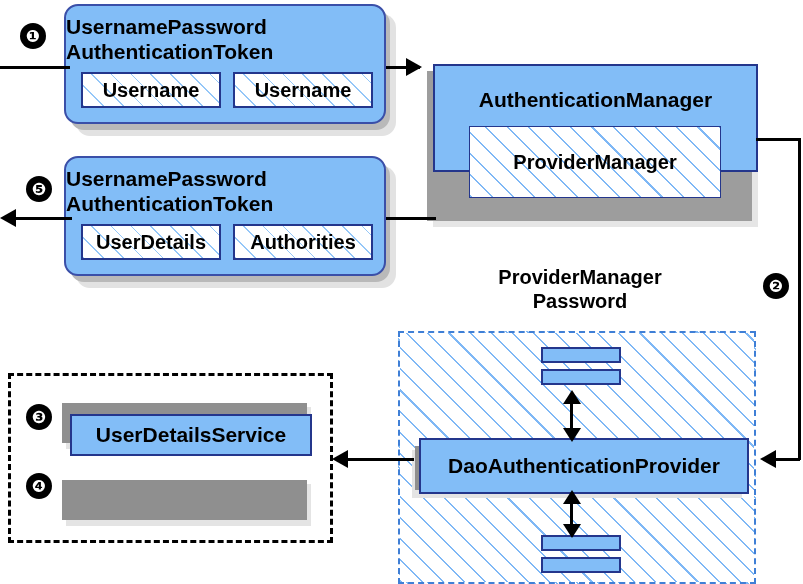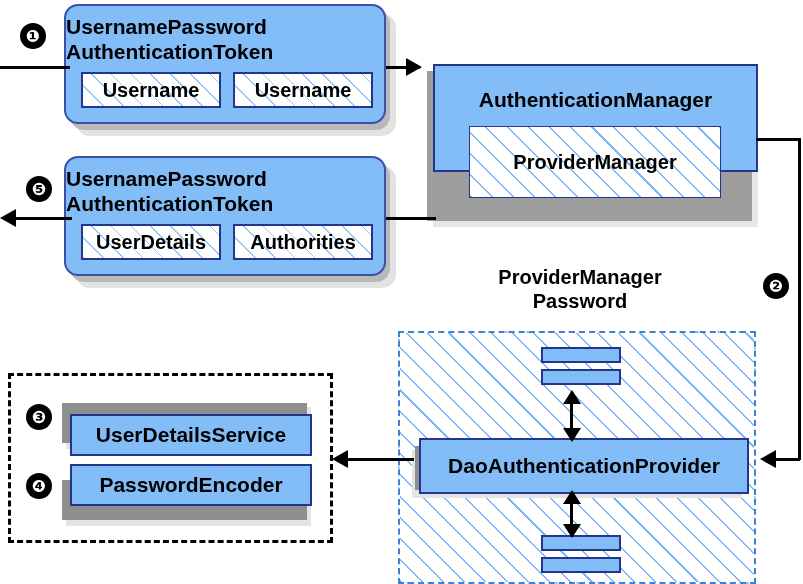--- a/index.html
+++ b/index.html
@@ -259,16 +259,15 @@
 
   <div class="dash-black" style="left:8px;top:373px;width:325px;height:170px;"></div>
 
   <div class="bar-sh2" style="left:66px;top:407px;width:245px;height:42px;"></div>
   <div class="bar-sh1" style="left:62px;top:403px;width:245px;height:40px;"></div>
   <div class="bar" style="left:70px;top:394px;width:242px;height:42px;margin-top:20px;">UserDetailsService</div>
   <div class="badge" style="left:26px;top:404px;">❸</div>
 
   <div class="bar-sh2" style="left:66px;top:484px;width:245px;height:42px;"></div>
   <div class="bar-sh1" style="left:62px;top:480px;width:245px;height:40px;"></div>
-  <div class="bar" style="left:70px;top:464px;width:242px;height:42px;">PasswordEncoder</div>
   <div class="badge" style="left:26px;top:473px;">❹</div>
 
 </div>
 
 </body></html>

